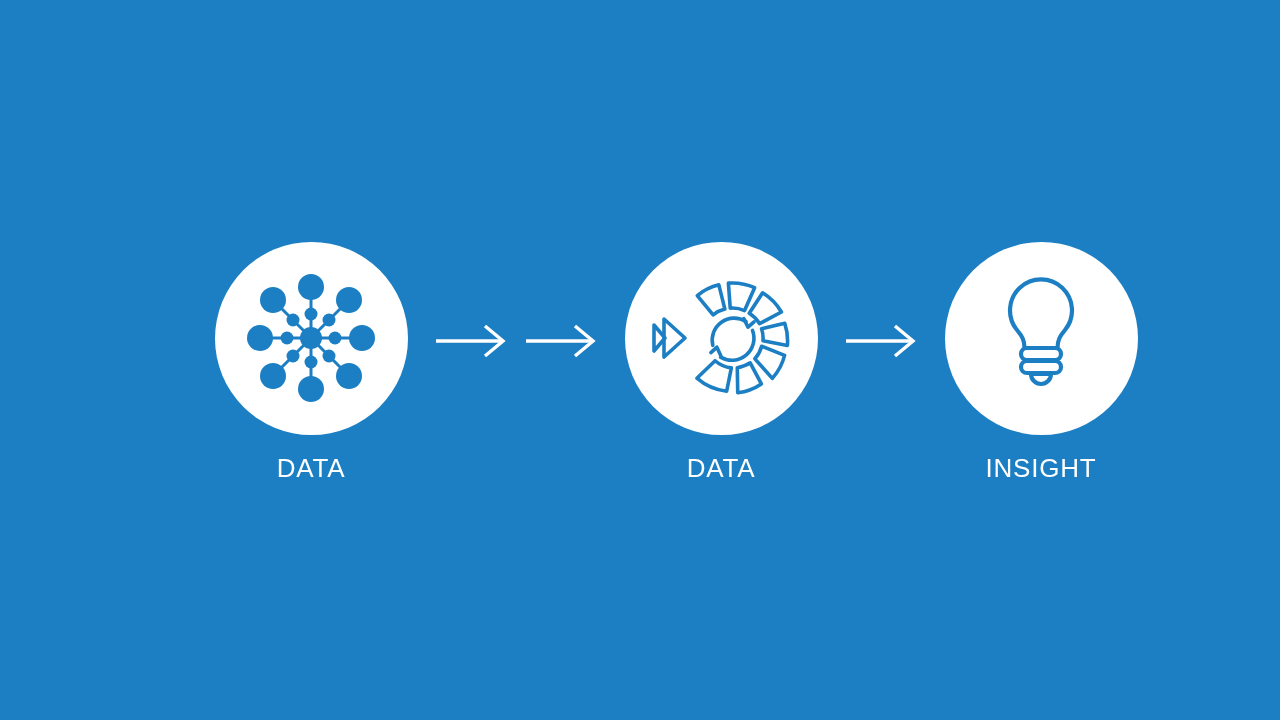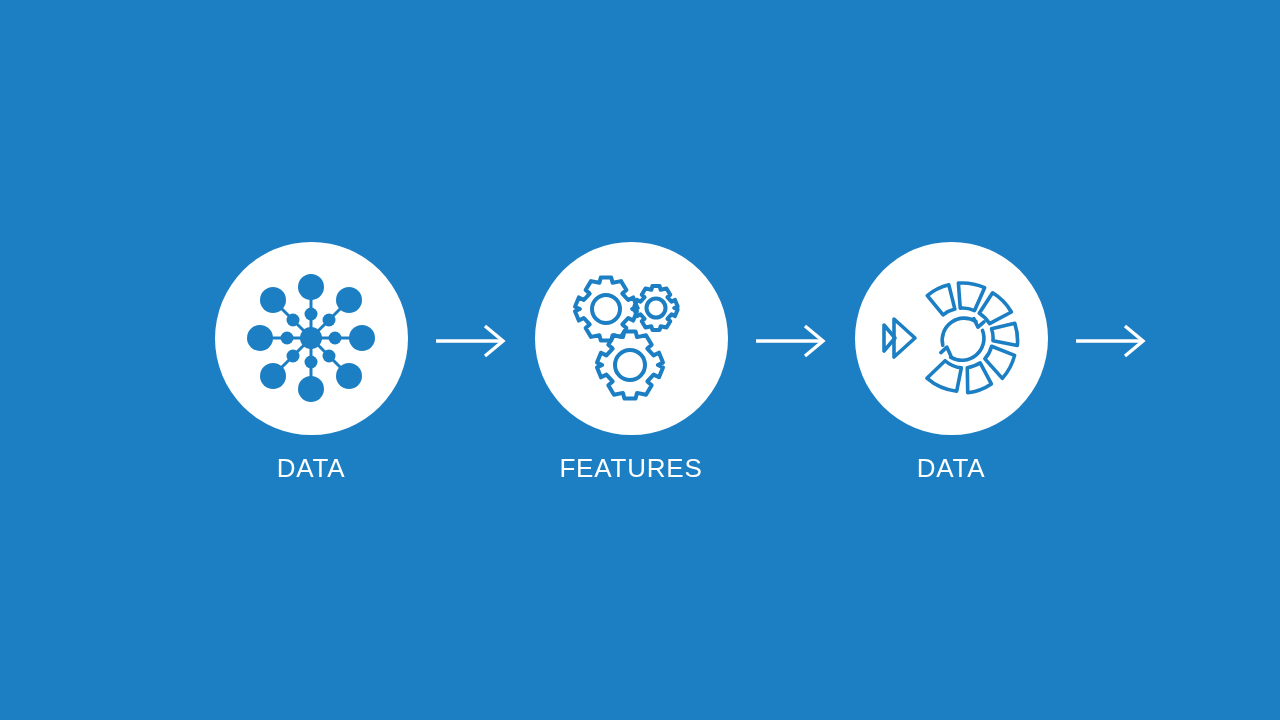--- a/index.html
+++ b/index.html
@@ -126,77 +126,20 @@
 
     <div class="arrow">
       <svg width="72" height="34" viewBox="0 0 72 34">
         <g stroke="#ffffff" stroke-width="3.4" fill="none" stroke-linecap="butt" stroke-linejoin="miter">
           <line x1="1" y1="17" x2="68" y2="17"></line>
           <polyline points="50,2 68,17 50,32"></polyline>
         </g>
       </svg>
     </div>
 
-    <div class="stage-node">
-      <div class="disc">
-        <svg width="130" height="130" viewBox="0 0 130 130">
-          <defs>
-            
-          </defs>
-          <g fill="none" stroke="#1c7fc3" stroke-width="4" stroke-linejoin="round">
-
-            <g transform="translate(40,36)">
-              <path d="
-                M -5.2,-31.5 L 5.2,-31.5 L 6.6,-26.2
-                L 15.0,-27.9 L 20.4,-19.0 L 16.3,-15.4
-                L 22.2,-9.0 L 27.2,-11.6 L 31.0,-2.3 L 26.1,0
-                L 31.0,2.3 L 27.2,11.6 L 22.2,9.0
-                L 16.3,15.4 L 20.4,19.0 L 15.0,27.9 L 6.6,26.2
-                L 5.2,31.5 L -5.2,31.5 L -6.6,26.2
-                L -15.0,27.9 L -20.4,19.0 L -16.3,15.4
-                L -22.2,9.0 L -27.2,11.6 L -31.0,2.3 L -26.1,0
-                L -31.0,-2.3 L -27.2,-11.6 L -22.2,-9.0
-                L -16.3,-15.4 L -20.4,-19.0 L -15.0,-27.9 L -6.6,-26.2 Z"></path>
-              <circle cx="0" cy="0" r="14"></circle>
-            </g>
-
-            <g transform="translate(90,35)">
-              <path d="
-                M -3.6,-22.0 L 3.6,-22.0 L 4.6,-18.3
-                L 10.5,-19.5 L 14.3,-13.3 L 11.4,-10.8
-                L 15.5,-6.3 L 19.0,-8.1 L 21.7,-1.6 L 18.2,0
-                L 21.7,1.6 L 19.0,8.1 L 15.5,6.3
-                L 11.4,10.8 L 14.3,13.3 L 10.5,19.5 L 4.6,18.3
-                L 3.6,22.0 L -3.6,22.0 L -4.6,18.3
-                L -10.5,19.5 L -14.3,13.3 L -11.4,10.8
-                L -15.5,6.3 L -19.0,8.1 L -21.7,1.6 L -18.2,0
-                L -21.7,-1.6 L -19.0,-8.1 L -15.5,-6.3
-                L -11.4,-10.8 L -14.3,-13.3 L -10.5,-19.5 L -4.6,-18.3 Z"></path>
-              <circle cx="0" cy="0" r="9.5"></circle>
-            </g>
-
-            <g transform="translate(64,92)">
-              <path d="
-                M -5.6,-33.5 L 5.6,-33.5 L 7.0,-27.9
-                L 16.0,-29.7 L 21.7,-20.2 L 17.3,-16.4
-                L 23.6,-9.6 L 29.0,-12.3 L 33.0,-2.4 L 27.8,0
-                L 33.0,2.4 L 29.0,12.3 L 23.6,9.6
-                L 17.3,16.4 L 21.7,20.2 L 16.0,29.7 L 7.0,27.9
-                L 5.6,33.5 L -5.6,33.5 L -7.0,27.9
-                L -16.0,29.7 L -21.7,20.2 L -17.3,16.4
-                L -23.6,9.6 L -29.0,12.3 L -33.0,2.4 L -27.8,0
-                L -33.0,-2.4 L -29.0,-12.3 L -23.6,-9.6
-                L -17.3,-16.4 L -21.7,-20.2 L -16.0,-29.7 L -7.0,-27.9 Z"></path>
-              <circle cx="0" cy="0" r="15"></circle>
-            </g>
-          </g>
-        </svg>
-      </div>
-      <div class="stage-label">FEATURES</div>
-    </div>
 
     <div class="arrow">
       <svg width="72" height="34" viewBox="0 0 72 34">
         <g stroke="#ffffff" stroke-width="3.4" fill="none">
           <line x1="1" y1="17" x2="68" y2="17"></line>
           <polyline points="50,2 68,17 50,32"></polyline>
         </g>
       </svg>
     </div>
 
@@ -234,15 +177,34 @@
 
     <div class="arrow">
       <svg width="72" height="34" viewBox="0 0 72 34">
         <g stroke="#ffffff" stroke-width="3.4" fill="none">
           <line x1="1" y1="17" x2="68" y2="17"></line>
           <polyline points="50,2 68,17 50,32"></polyline>
         </g>
       </svg>
     </div>
 
+    <div class="stage-node">
+      <div class="disc">
+        <svg width="120" height="130" viewBox="0 0 120 130">
+          <g fill="none" stroke="#1c7fc3" stroke-width="4.2" stroke-linejoin="round" stroke-linecap="round">
+
+            <path d="M 43.5,75
+                     C 43.5,67 41,63 36,57
+                     A 31,31 0 1 1 84,57
+                     C 79,63 76.5,67 76.5,75 Z"></path>
+
+            <rect x="40" y="75" width="40" height="12" rx="6" ry="6"></rect>
+            <rect x="40" y="88" width="40" height="12" rx="6" ry="6"></rect>
+
+            <path d="M 50,101 L 70,101 A 10,10 0 0 1 50,101 Z"></path>
+          </g>
+        </svg>
+      </div>
+      <div class="stage-label">INSIGHT</div>
+    </div>
 
   </div>
 </div>
 
 </body></html>

